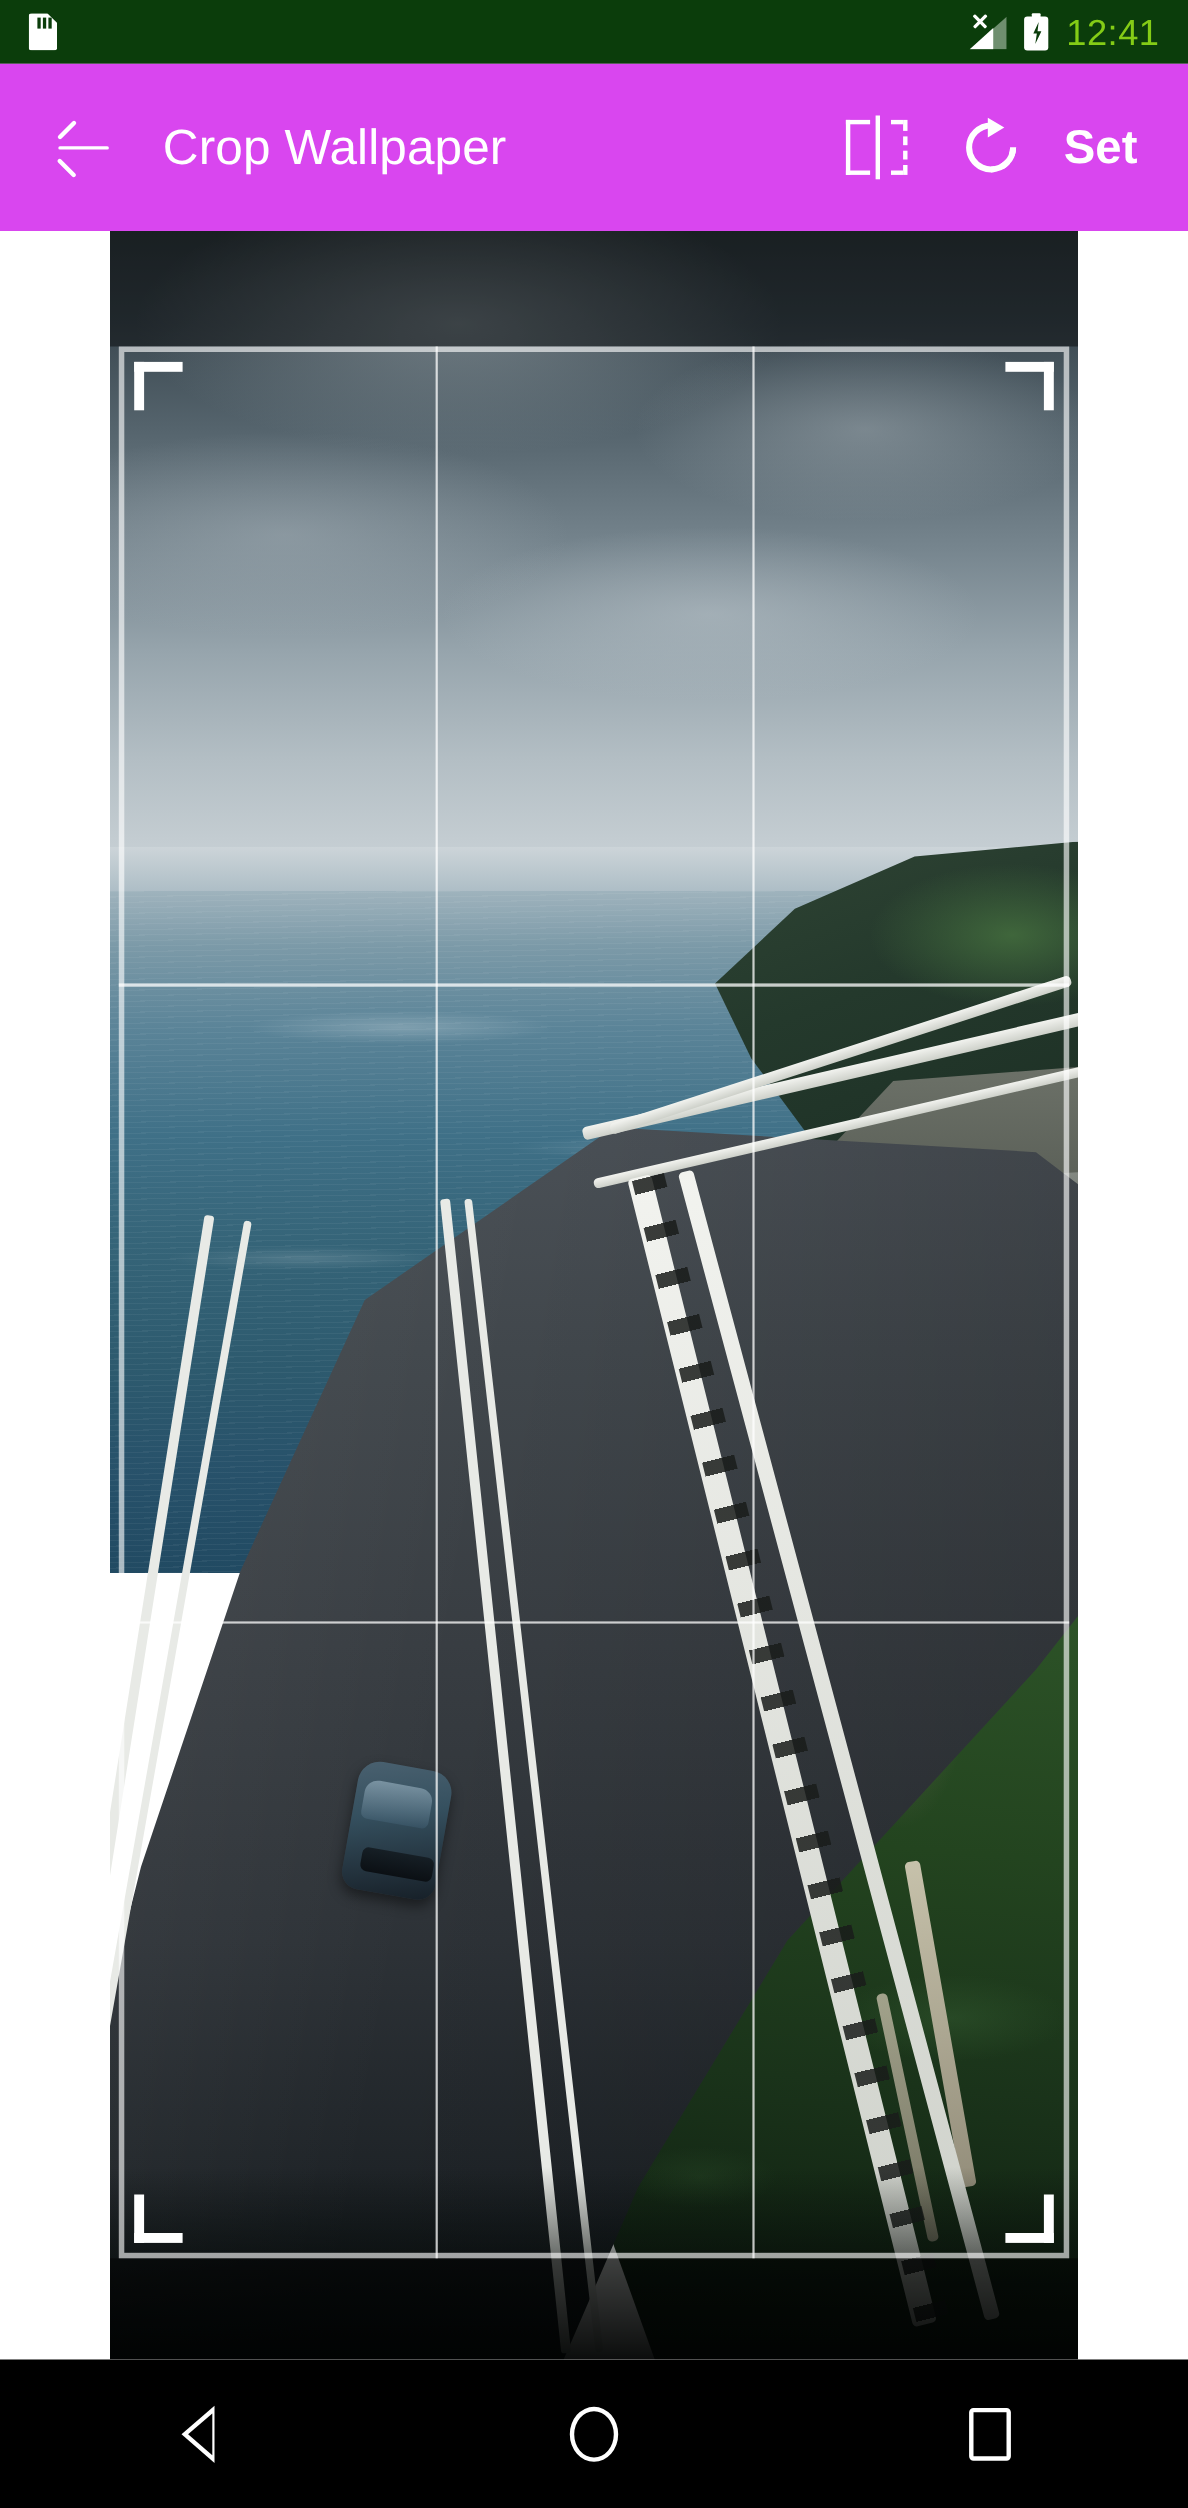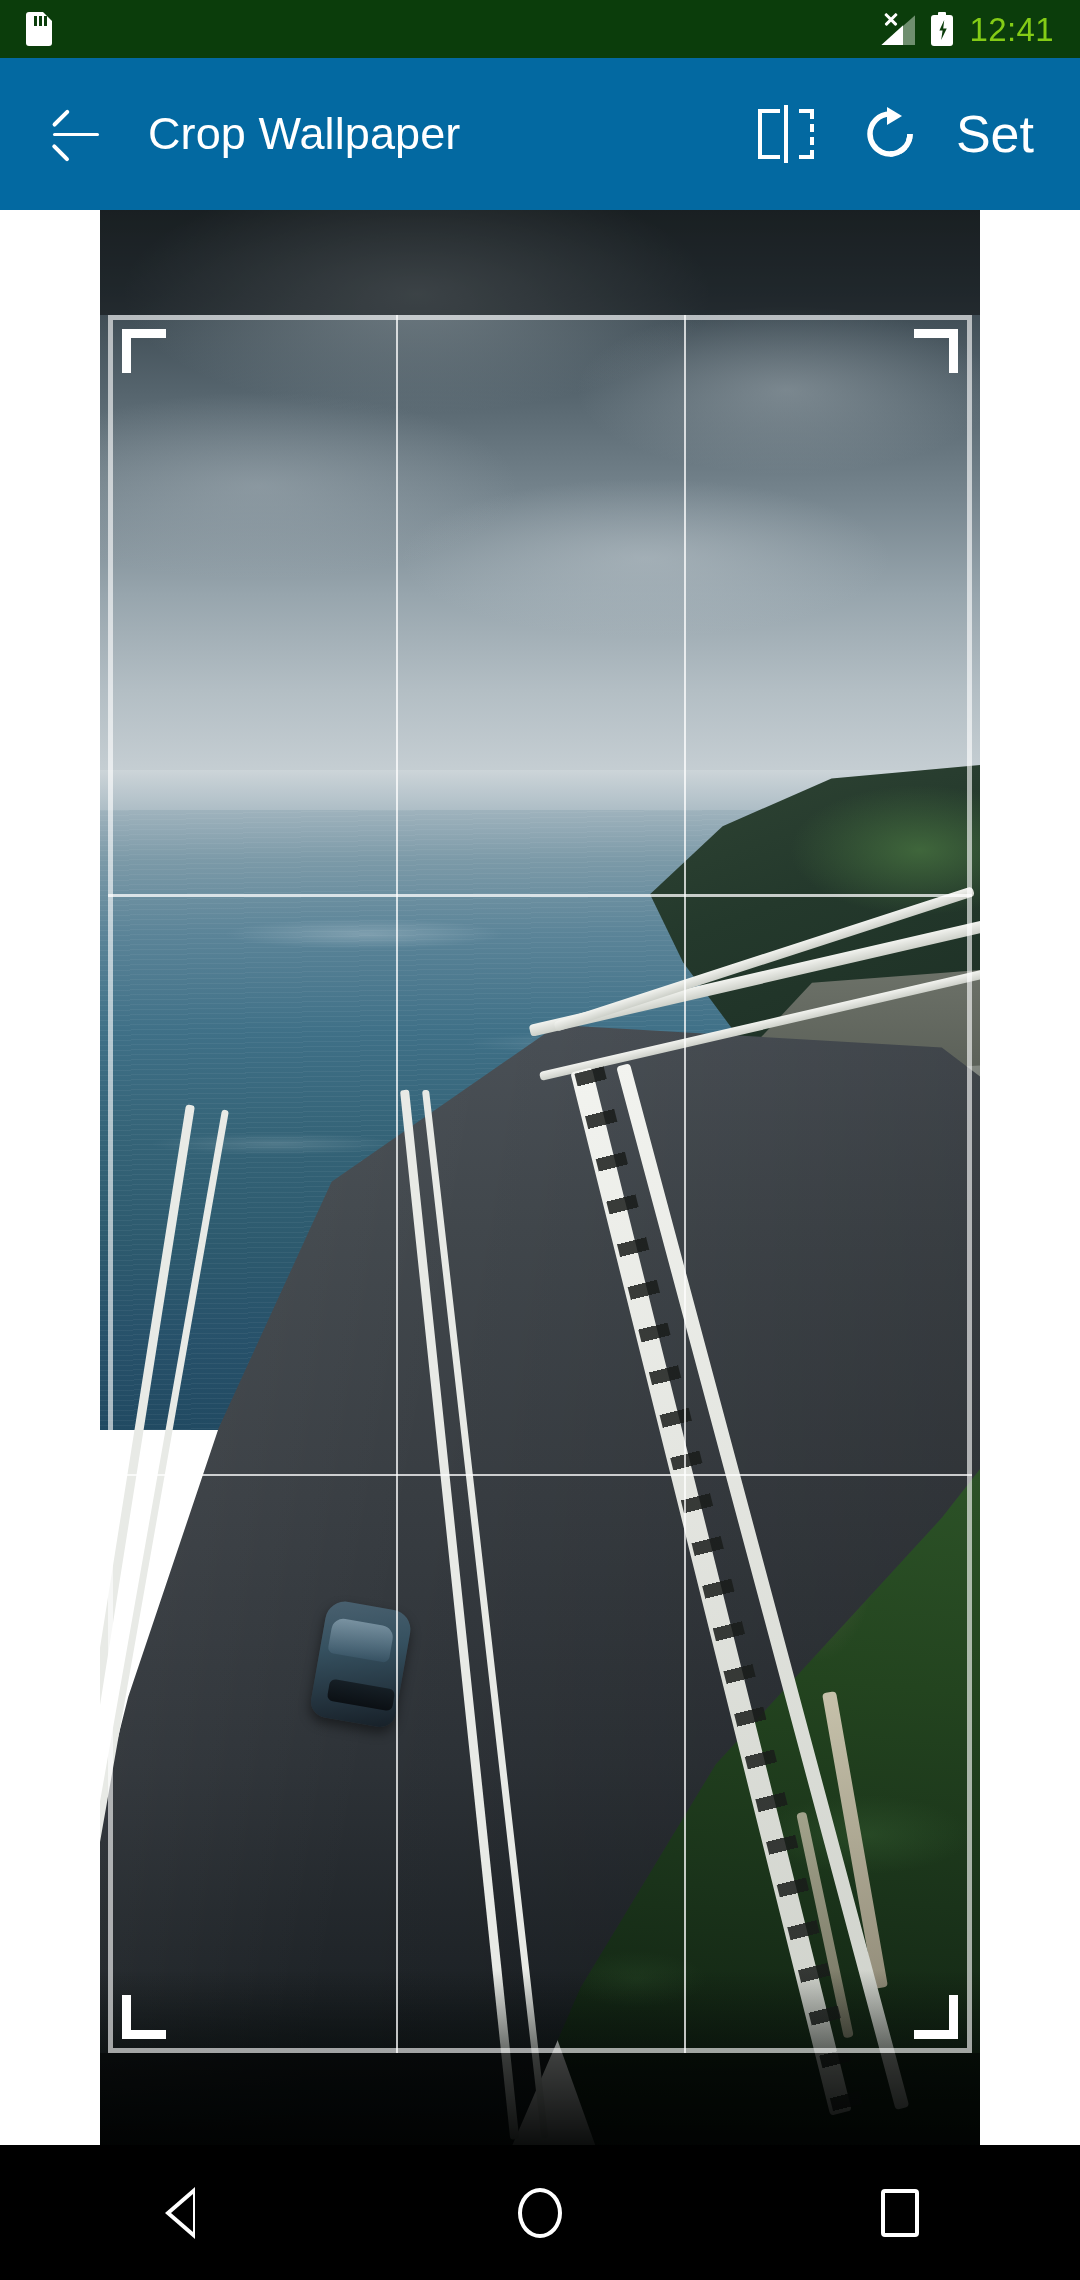--- a/index.html
+++ b/index.html
@@ -78,21 +78,21 @@
   }
   #clock{
     color:#84cc16; font-size:33px; letter-spacing:0.4px; font-weight:400;
     line-height:1;
   }
 
   
   #toolbar{
     position:absolute; left:0; top:58px;
     width:1080px; height:152px;
-    background:#0369a1;
+    background:#d946ef;
     display:flex; align-items:center;
     padding:0 28px 0 40px;
     z-index:30;
   }
   #back-button{
     width:72px; height:72px;
     display:flex; align-items:center; justify-content:center;
     position:relative; flex:0 0 auto;
   }
   .arrow-left{ position:relative; width:46px; height:34px; }
@@ -142,21 +142,21 @@
   .flip-icon .dash .s0{ top:0px; height:10px; }
   .flip-icon .dash .s1{ top:15px; }
   .flip-icon .dash .s2{ top:28px; }
   .flip-icon .dash .s3{ top:41px; height:9px; }
 
   
   .rotate-icon{ position:relative; width:58px; height:58px; }
   .rotate-icon svg{ display:block; }
 
   #set-button{
-    color:#ffffff; font-size:52px; font-weight:400;
+    color:#ffffff; font-size:43px; font-weight:700;
     padding:0 18px 0 14px; white-space:nowrap;
   }
 
   
   #stage{
     position:absolute; left:0; top:210px;
     width:1080px; height:1935px;
     background:#ffffff;
     overflow:hidden;
     z-index:5;

